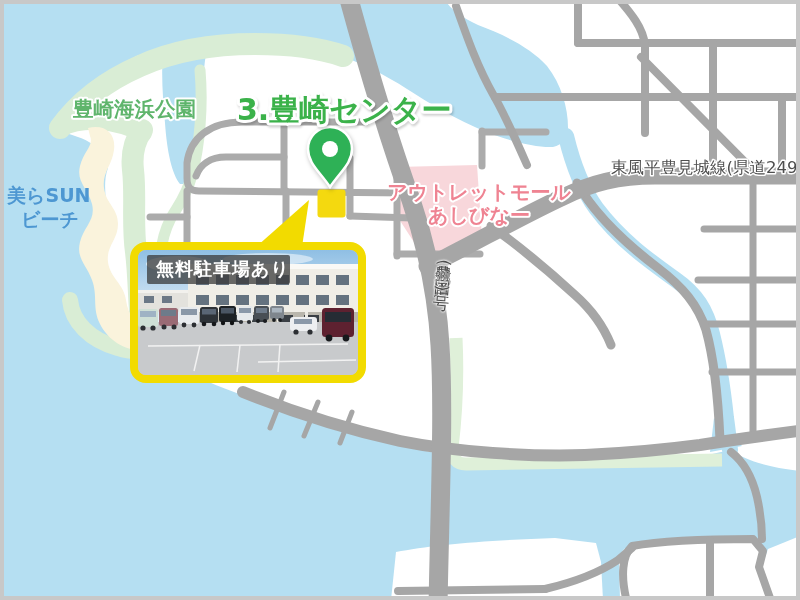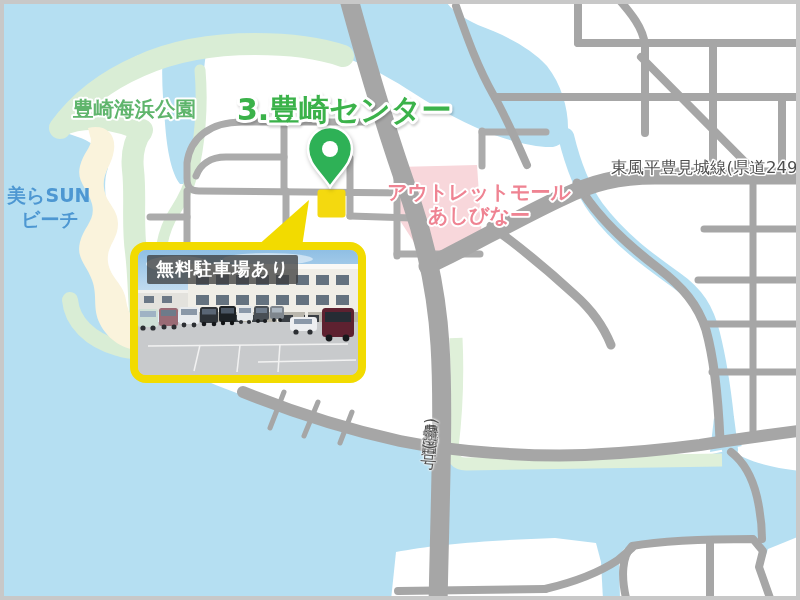--- a/index.html
+++ b/index.html
@@ -1,37 +1,37 @@
 <!DOCTYPE html>
 <html><head>
 <meta charset="utf-8">
 <style>
   html,body{margin:0;padding:0;background:#fff;}
   #stage{position:relative;width:800px;height:600px;overflow:hidden;
-         font-family:"DejaVu Sans","Liberation Sans",sans-serif;background:#fff;text-align:right;}
+         font-family:"DejaVu Sans","Liberation Sans",sans-serif;background:#fff;}
   #map-svg{position:absolute;left:0;top:0;}
   .v-road-label{
     position:absolute;left:436px;top:252px;height:200px;
     writing-mode:vertical-rl;text-orientation:mixed;
     font-size:16.5px;font-weight:500;color:#4E4E4E;letter-spacing:1.5px;line-height:1;
     transform:rotate(4.5deg);transform-origin:top center;
     text-shadow:0 0 2px #fff,0 0 2px #fff,0 0 3px #fff;
     white-space:nowrap;
   }
   .v-road-label .tcy{text-combine-upright:all;font-size:13px;letter-spacing:0;}
   .photo-frame{
     position:absolute;left:130px;top:242px;width:236px;height:141px;
     box-sizing:border-box;border:8px solid #F2DB00;border-radius:16px;
     overflow:hidden;background:#C8CACC;
   }
   .photo-caption{
     position:absolute;left:9px;top:5px;
     background:rgba(58,58,58,0.75);color:#fff;
     font-size:18px;font-weight:bold;letter-spacing:1px;
-    padding:2px 8px 3px 9px;border-radius:2px;white-space:nowrap;
+    padding:2px 0 3px 9px;border-radius:2px;white-space:nowrap;
   }
   svg text{font-family:"DejaVu Sans","Liberation Sans",sans-serif;}
   .halo{paint-order:stroke;stroke-linejoin:round;}
 </style>
 </head>
 <body>
 
 <div id="stage">
 
 <svg id="map-svg" width="800" height="600" viewBox="0 0 800 600">

